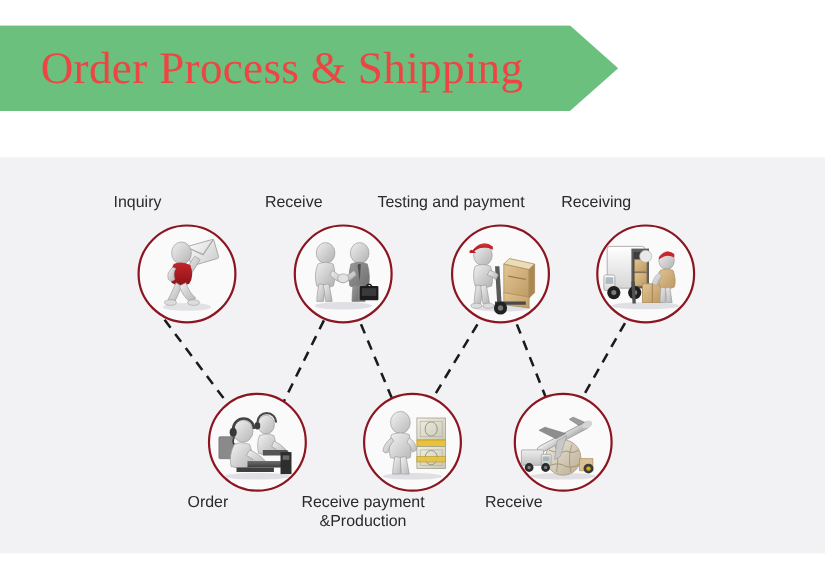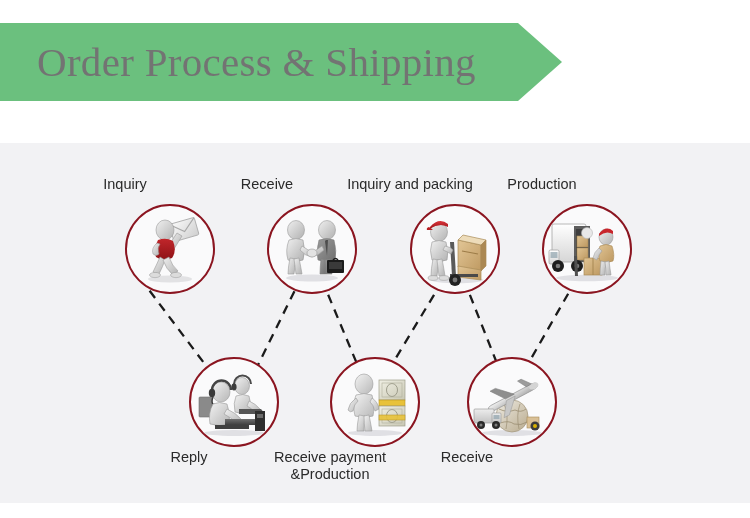--- a/index.html
+++ b/index.html
@@ -68,21 +68,21 @@
   .label.top{left:50%;transform:translateX(-50%);top:-28px;text-align:center;}
   .label.bottom{left:50%;transform:translateX(-50%);top:92px;}
 </style>
 </head>
 <body>
 
 <div id="root">
 
   <div class="banner">
     <div class="banner-shape" style="background: rgb(107, 192, 126);"></div>
-    <div class="banner-title" style="color: #737373;">Order Process &amp; Shipping</div>
+    <div class="banner-title" style="color: #ef4444;">Order Process &amp; Shipping</div>
   </div>
 
   <div class="panel" style="background: rgb(242, 242, 244);">
 
     <svg class="connectors" viewBox="0 0 750 360" xmlns="http://www.w3.org/2000/svg">
       <g stroke="#1A1A1A" stroke-width="2.3" stroke-dasharray="9 7" fill="none">
 
         <line x1="140" y1="135" x2="210" y2="228"></line>
 
         <line x1="255" y1="228" x2="300" y2="137"></line>
@@ -169,21 +169,21 @@
           <ellipse cx="43" cy="47" rx="5" ry="4" fill="#e2e2e2" stroke="#9a9a9a" stroke-width="0.6"></ellipse>
 
           <rect x="58" y="54" width="17" height="13" rx="1" fill="#1c1c1c"></rect>
           <rect x="60" y="56" width="13" height="7" fill="#3a3a3a"></rect>
           <path d="M64 54 q2.5 -3 5 0" fill="none" stroke="#1c1c1c" stroke-width="1.4"></path>
         </svg>
       </div>
     </div>
 
     <div class="node" style="left:410px;top:61px;">
-      <div class="label top">Inquiry and packing</div>
+      <div class="label top">Testing and payment</div>
       <div class="circle" style="border-color: rgb(139, 21, 32);">
         <svg viewBox="0 0 86 86" xmlns="http://www.w3.org/2000/svg">
           <defs>
             <linearGradient id="gGrey3" x1="0" y1="0" x2="1" y2="1">
               <stop offset="0" stop-color="#f0f0f0"></stop>
                 <stop offset="1" stop-color="#b2b2b2"></stop>
             </linearGradient>
             <linearGradient id="gBox" x1="0" y1="0" x2="1" y2="1">
               <stop offset="0" stop-color="#e2c696"></stop>
                 <stop offset="1" stop-color="#bf9a62"></stop>
@@ -214,21 +214,21 @@
           <path d="M33 40 q6 1 8 4 l-2 4 q-5 -3 -8 -4 Z" fill="url(#gGrey3)" stroke="#9a9a9a" stroke-width="0.6"></path>
           <path d="M21 53 q-2 10 -2 17 l6 0 q1 -8 2 -16 Z" fill="url(#gGrey3)" stroke="#9a9a9a" stroke-width="0.6"></path>
           <path d="M30 53 q2 10 3 17 l-6 0 q-1 -8 -2 -16 Z" fill="url(#gGrey3)" stroke="#9a9a9a" stroke-width="0.6"></path>
           <ellipse cx="21" cy="72" rx="5" ry="2.4" fill="#dcdcdc" stroke="#9a9a9a" stroke-width="0.5"></ellipse>
           <ellipse cx="32" cy="72" rx="5" ry="2.4" fill="#dcdcdc" stroke="#9a9a9a" stroke-width="0.5"></ellipse>
         </svg>
       </div>
     </div>
 
     <div class="node" style="left:542px;top:61px;">
-      <div class="label top">Production</div>
+      <div class="label top">Receiving</div>
       <div class="circle" style="border-color: rgb(139, 21, 32);">
         <svg viewBox="0 0 86 86" xmlns="http://www.w3.org/2000/svg">
           <defs>
             <linearGradient id="gTruck" x1="0" y1="0" x2="0" y2="1">
               <stop offset="0" stop-color="#ffffff"></stop>
                 <stop offset="1" stop-color="#d6d6d6"></stop>
             </linearGradient>
             <linearGradient id="gBox2" x1="0" y1="0" x2="1" y2="1">
               <stop offset="0" stop-color="#e0c494"></stop>
                 <stop offset="1" stop-color="#bd9860"></stop>
@@ -303,21 +303,21 @@
           <path d="M22 45 q6 -3 14 0 q4 11 2 20 q-10 3 -19 0 q-2 -11 3 -20 Z" fill="url(#gGrey5)" stroke="#9a9a9a" stroke-width="0.6"></path>
           <path d="M36 50 q9 4 14 10 l-4 4 q-7 -6 -13 -9 Z" fill="url(#gGrey5)" stroke="#9a9a9a" stroke-width="0.6"></path>
 
           <path d="M34 60 l30 0 l6 6 l-36 0 Z" fill="url(#gDesk)"></path>
           <path d="M48 50 l22 0 l4 5 l-26 0 Z" fill="#555"></path>
           <rect x="64" y="52" width="10" height="20" fill="#2e2e2e"></rect>
           <rect x="66" y="55" width="6" height="4" fill="#6a6a6a"></rect>
           <path d="M24 66 l34 0 l0 4 l-34 0 Z" fill="#3f3f3f"></path>
         </svg>
       </div>
-      <div class="label bottom">Reply</div>
+      <div class="label bottom">Order</div>
     </div>
 
     <div class="node" style="left:330px;top:214px;">
       <div class="circle" style="border-color: rgb(139, 21, 32);">
         <svg viewBox="0 0 86 86" xmlns="http://www.w3.org/2000/svg">
           <defs>
             <linearGradient id="gGrey6" x1="0" y1="0" x2="1" y2="1">
               <stop offset="0" stop-color="#f3f3f3"></stop>
                 <stop offset="1" stop-color="#b8b8b8"></stop>
             </linearGradient>

